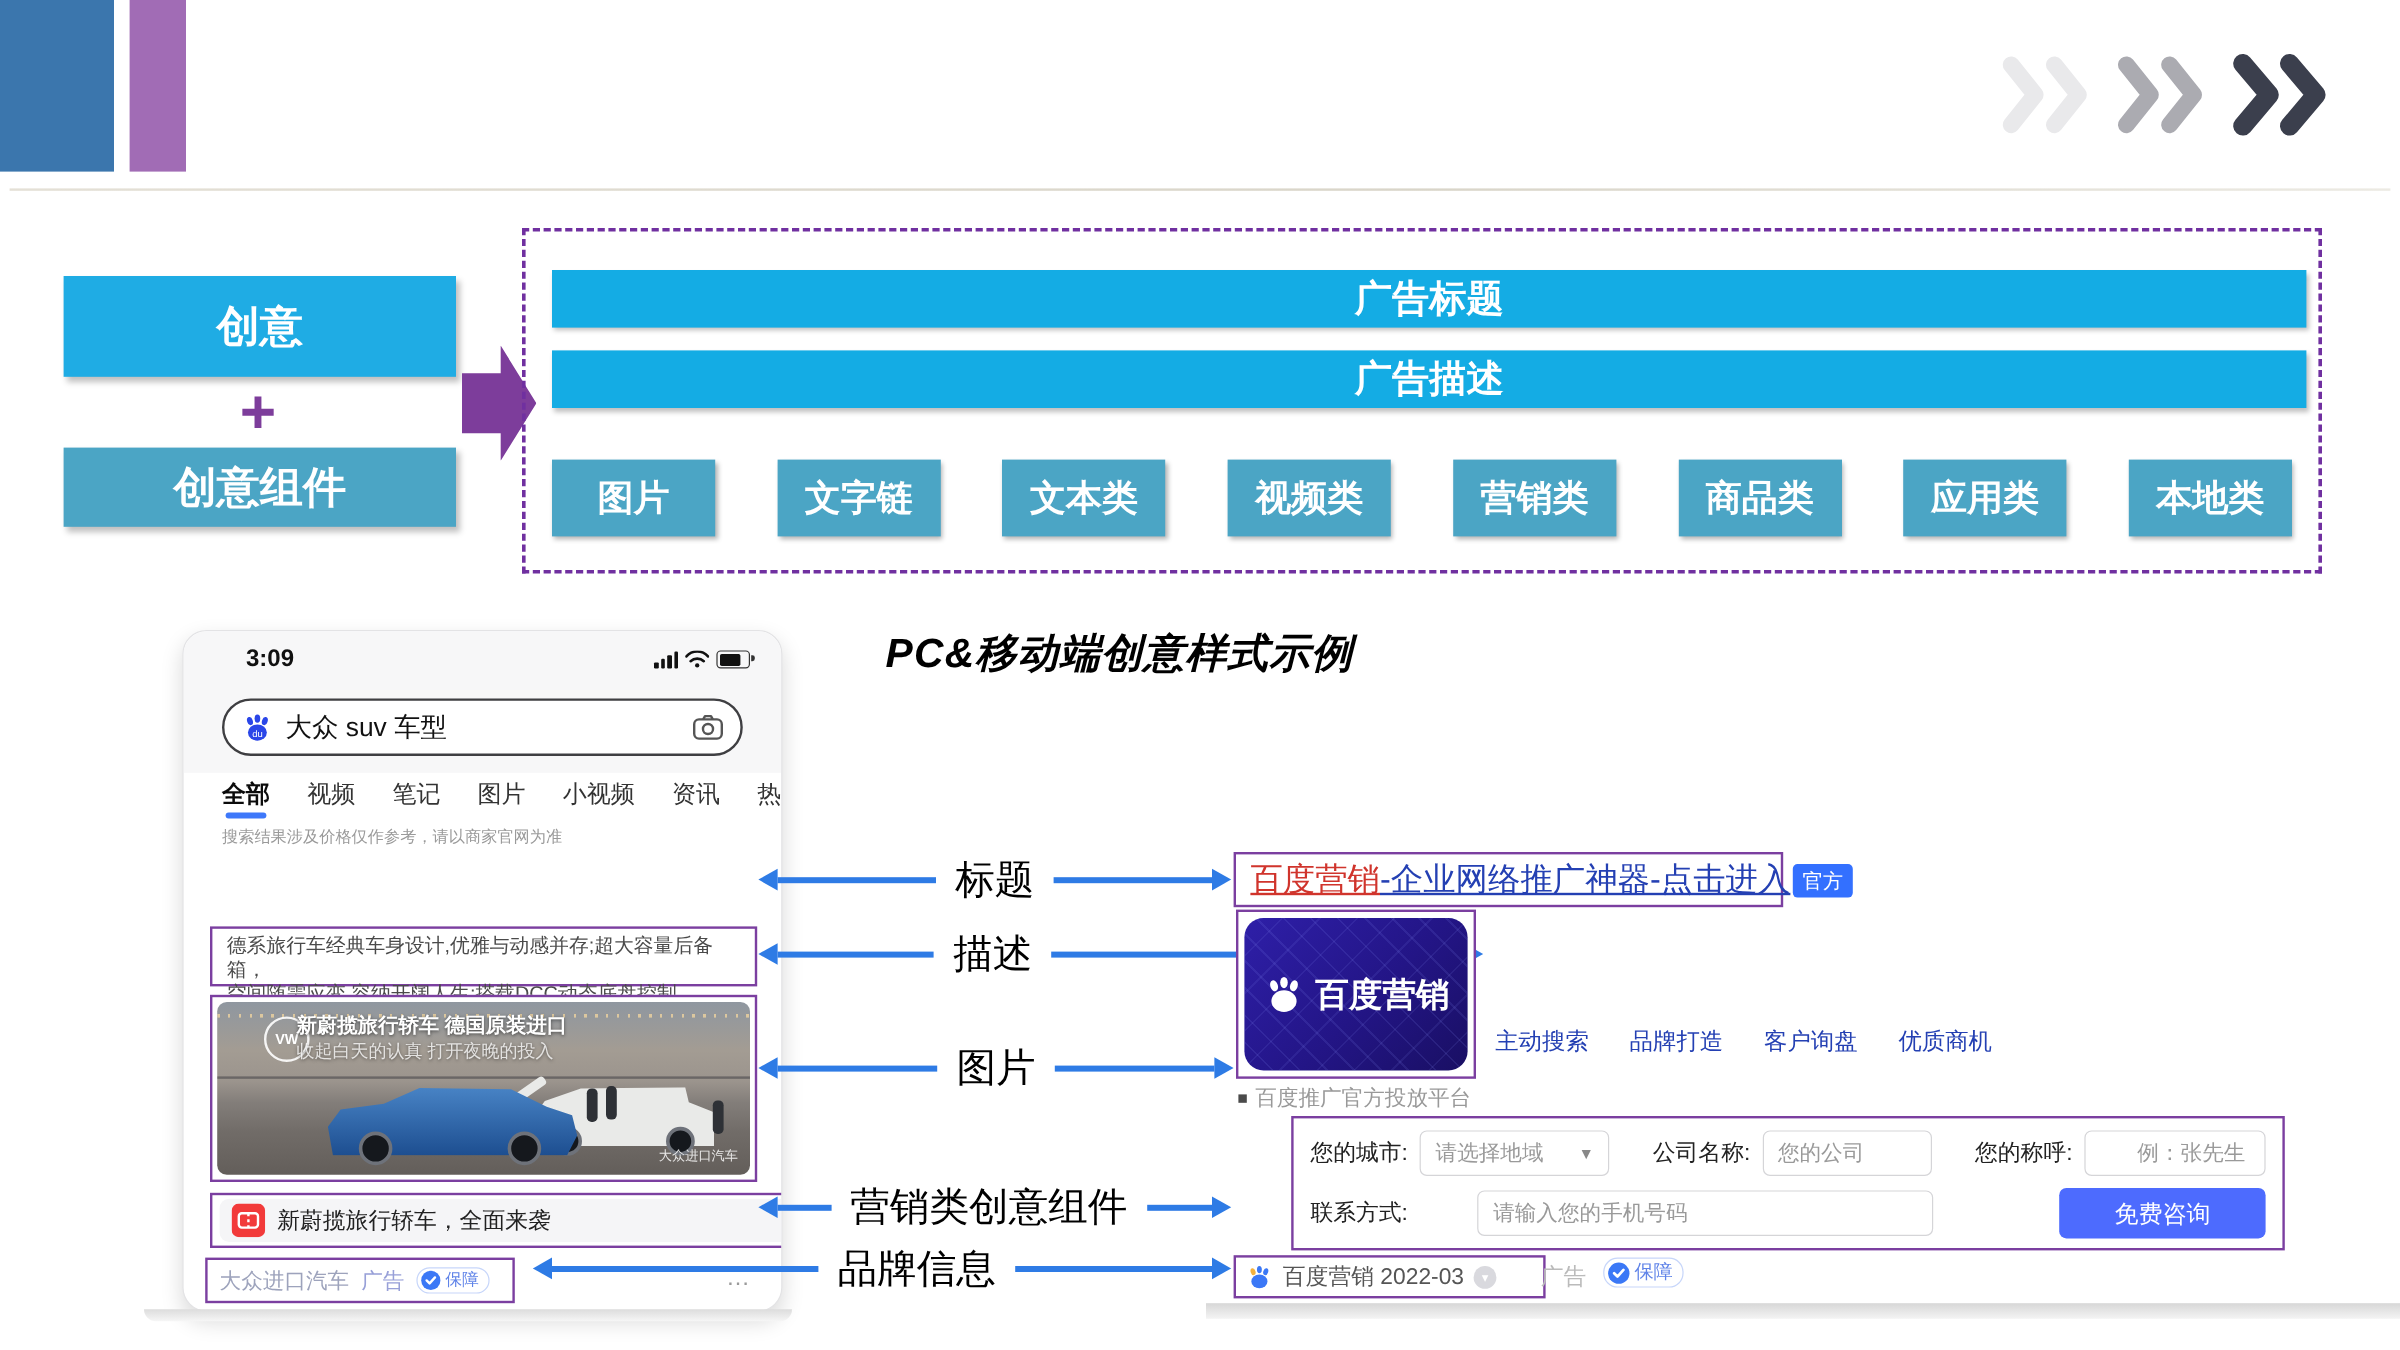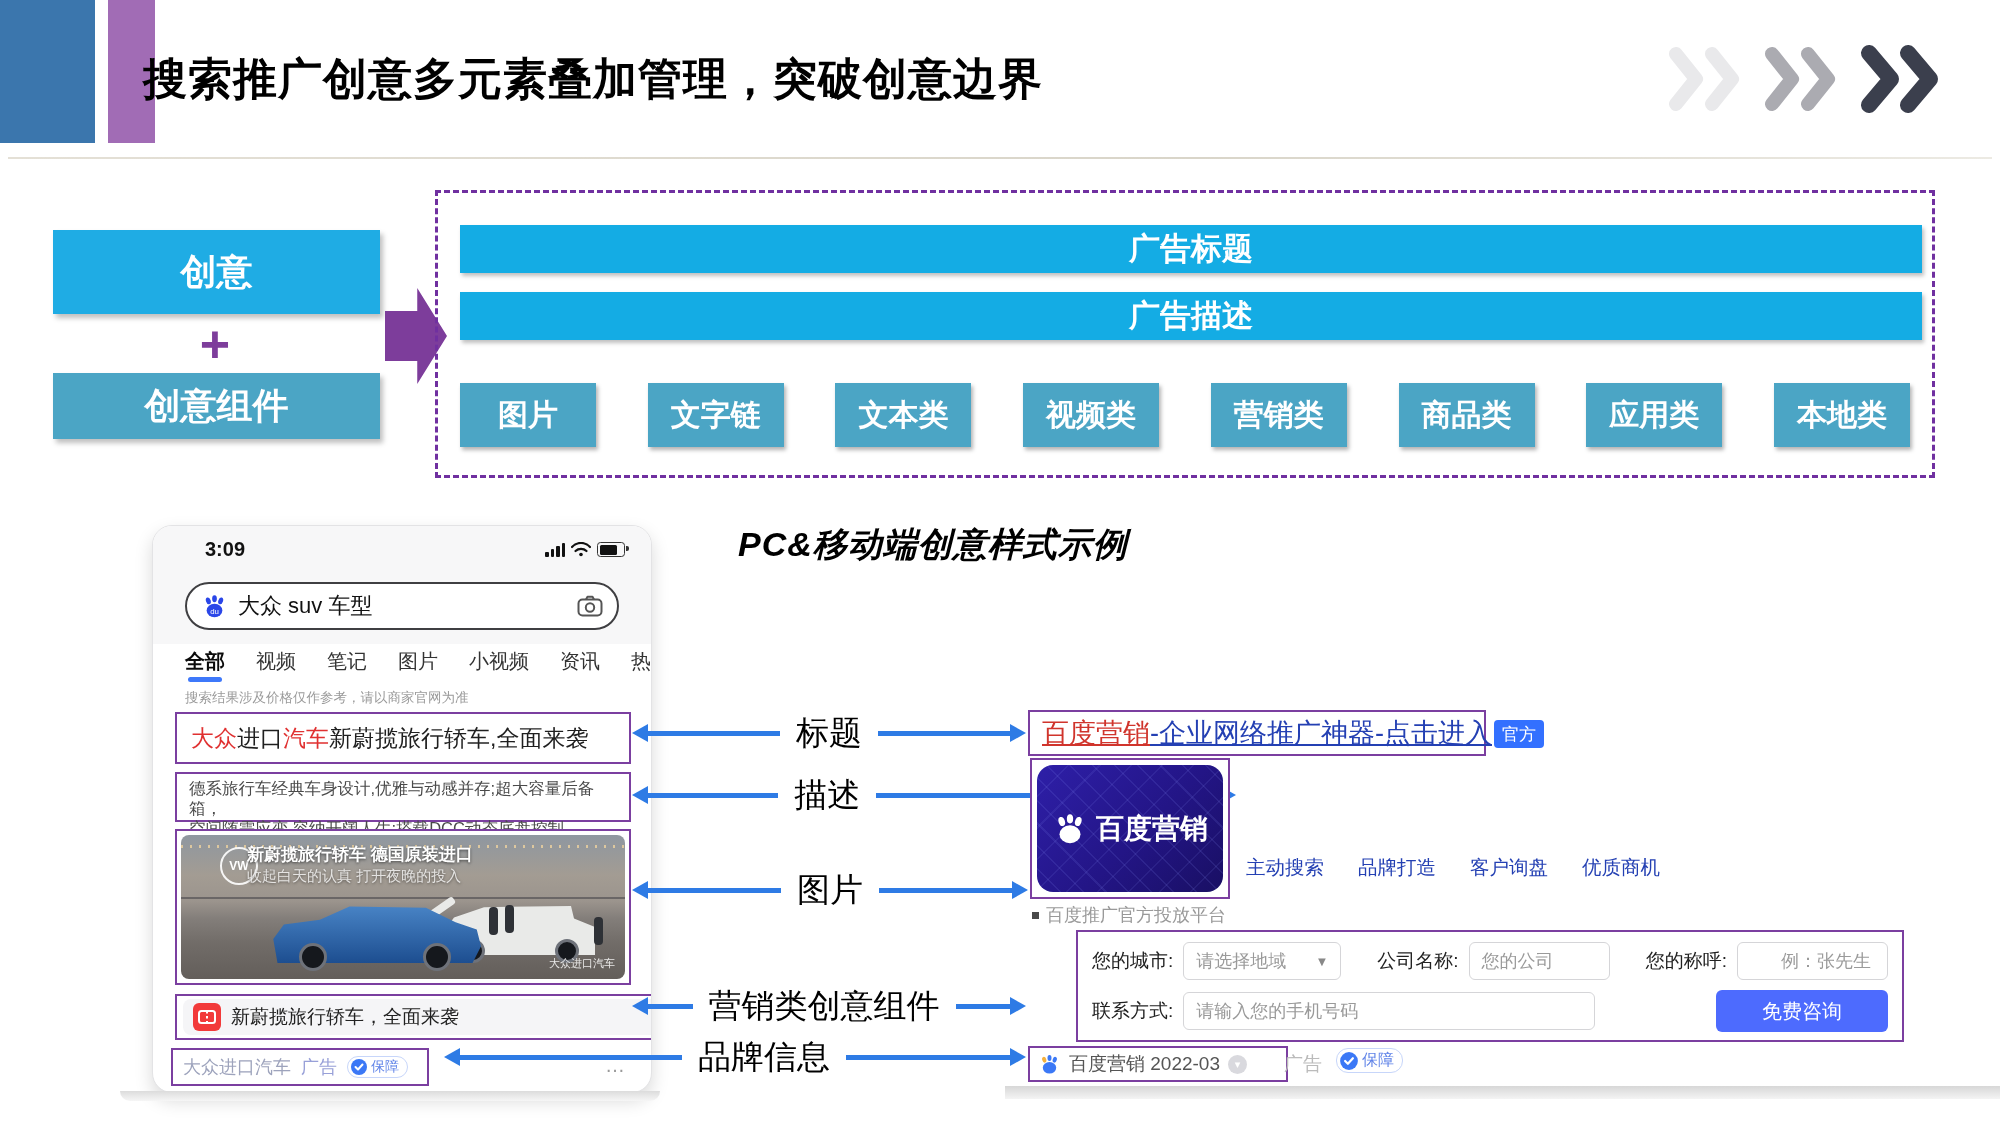--- a/index.html
+++ b/index.html
@@ -125,21 +125,20 @@
   .gray-band{left:1005px;top:1086px;width:995px;height:13px;background:linear-gradient(180deg,#d7d7d7,#f4f4f4);}
   .ph-bottom-band{left:120px;top:1091px;width:540px;height:10px;background:linear-gradient(180deg,#dcdcdc,#f6f6f6);border-radius:0 0 18px 18px;}
 </style>
 </head>
 <body>
 
 <div class="slide">
 
   <div class="abs deco-blue"></div>
   <div class="abs deco-purple"></div>
-  <div class="abs slide-title">搜索推广创意多元素叠加管理，突破创意边界</div>
   <div class="abs chevrons">
     <svg width="78" height="66" viewBox="0 0 78 66">
       <polyline points="8,8 28,33 8,58" fill="none" stroke="#E9E9EB" stroke-width="14" stroke-linecap="round" stroke-linejoin="round"></polyline>
       <polyline points="44,8 64,33 44,58" fill="none" stroke="#E9E9EB" stroke-width="14" stroke-linecap="round" stroke-linejoin="round"></polyline>
     </svg>
     <svg width="78" height="66" viewBox="0 0 78 66">
       <polyline points="8,8 28,33 8,58" fill="none" stroke="#ABABB1" stroke-width="14" stroke-linecap="round" stroke-linejoin="round"></polyline>
       <polyline points="44,8 64,33 44,58" fill="none" stroke="#ABABB1" stroke-width="14" stroke-linecap="round" stroke-linejoin="round"></polyline>
     </svg>
     <svg width="84" height="70" viewBox="0 0 84 70">
@@ -219,26 +218,20 @@
       <span>视频</span>
       <span>笔记</span>
       <span>图片</span>
       <span>小视频</span>
       <span>资讯</span>
       <span>热</span>
     </div>
     <div class="tab-underline"></div>
     <div class="disclaimer">搜索结果涉及价格仅作参考，请以商家官网为准</div>
 
-    <div class="ph-adtitle pbox">
-      <span class="red">大众</span>
-        <span>进口</span>
-        <span class="red">汽车</span>
-        <span>新蔚揽旅行轿车,全面来袭</span>
-    </div>
 
     <div class="ph-addesc pbox">
       <div>德系旅行车经典车身设计,优雅与动感并存;超大容量后备箱，</div>
       <div>空间随需应变,容纳开阔人生;搭载DCC动态底盘控制...</div>
     </div>
 
     <div class="ph-adimg pbox">
       <div class="scene">
         <div class="lights"></div>
         <div class="railing"></div>
@@ -364,21 +357,21 @@
       <div class="f-field" style="width:150px;">
         <span>您的公司</span>
       </div>
       <span class="f-label" style="margin-left:26px;">您的称呼:</span>
       <div class="f-field" style="width:158px;padding-left:43px;">
         <span>例：张先生</span>
       </div>
     </div>
     <div class="form-row">
       <span class="f-label">联系方式:</span>
-      <div class="f-field" style="width:412px;">
+      <div class="f-field" style="width:380px;margin-left:48px;">
         <span>请输入您的手机号码</span>
       </div>
       <div class="submit-btn">免费咨询</div>
     </div>
   </div>
 
   <div class="abs pc-brand pbox">
     <svg width="23" height="23" viewBox="0 0 24 24">
       <ellipse cx="6.5" cy="7" rx="2.1" ry="3.1" fill="#F4B13D" transform="rotate(-18 6.5 7)"></ellipse>
       <ellipse cx="12" cy="5.2" rx="2.1" ry="3.1" fill="#3B78F6"></ellipse>

